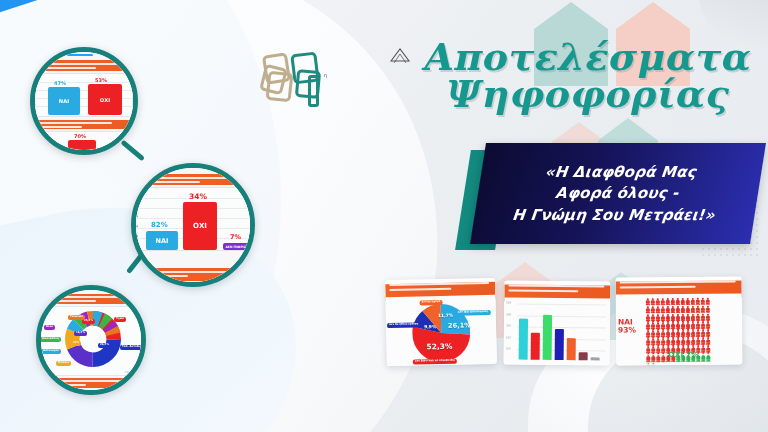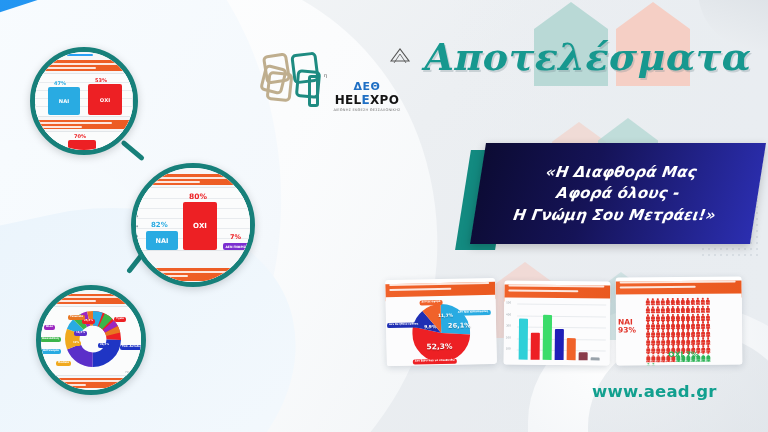--- a/index.html
+++ b/index.html
@@ -177,40 +177,35 @@
       <div class="sq" style="left:0px;top:16px;width:17px;height:21px;transform:rotate(14deg);"></div>
       <div class="sq t" style="left:30px;top:3px;width:20px;height:24px;transform:rotate(-7deg);"></div>
       <div class="sq t" style="left:34px;top:20px;width:18px;height:22px;transform:rotate(5deg);"></div>
       <div class="sq t" style="left:46px;top:25px;width:5px;height:26px;border-radius:3px;"></div>
     </div>
     <div class="logo-sup">η</div>
     <svg class="logo-ribbon" viewBox="0 0 22 18">
       <path d="M2 14 L11 2 L20 14 Z" fill="none" stroke="#555" stroke-width="1.1"></path>
       <path d="M5 16 L11 7 L17 16" fill="none" stroke="#555" stroke-width=".8"></path>
     </svg>
-    <div class="logo-sub">
-      <div class="logo-deth">ΔΕΘ</div>
-      <div class="logo-hel"><span>HEL</span><em>E</em><span>XPO</span></div>
-      <div class="logo-tiny">ΔΙΕΘΝΗΣ ΕΚΘΕΣΗ ΘΕΣΣΑΛΟΝΙΚΗΣ</div>
-    </div>
   </div>
 
   <div class="headline">
     <span>Αποτελέσματα</span>
+    <span class="l2">Ψηφοφορίας</span>
   </div>
 
   <div class="quote-accent"></div>
   <div class="quote-box"></div>
   <div class="quote-txt">
     <span>«Η Διαφθορά Μας</span>
     <span>Αφορά όλους -</span>
     <span>Η Γνώμη Σου Μετράει!»</span>
   </div>
 
-  <div class="url">www.aead.gr</div>
 
   <div class="mag-link link-a"></div>
   <div class="mag-link link-b"></div>
 
   <div class="mag mag-1">
     <div class="shot" style="left:-12px;top:-14px;width:118px;height:128px;">
 
       <div class="blurline" style="position:absolute;left:22px;top:11px;width:70px;height:2.4px;background:#c4c9ce;"></div>
       <div class="blurline" style="position:absolute;left:44px;top:16px;width:26px;height:2.4px;background:#2aa0f5;"></div>
       <div class="hdrbar" style="position:absolute;left:8px;top:22px;width:100px;height:11px;">
@@ -263,21 +258,21 @@
         <div class="axnum" style="left:3px;top:27px;">●</div>
         <div class="axnum" style="left:3px;top:37px;">●</div>
         <div class="axnum" style="left:3px;top:47px;">●</div>
         <div class="bar" style="left:13px;top:43px;width:32px;height:19px;background:#29abe2;">
           <div class="cap" style="font-size:6.5px;">ΝΑΙ</div>
         </div>
         <div class="pct" style="left:18px;top:33px;font-size:7px;color:#29abe2;">82%</div>
         <div class="bar" style="left:50px;top:14px;width:34px;height:48px;background:#ed2024;">
           <div class="cap" style="font-size:7px;">ΟΧΙ</div>
         </div>
-        <div class="pct" style="left:56px;top:4px;font-size:7.5px;color:#ed2024;">80%</div>
+        <div class="pct" style="left:56px;top:4px;font-size:7.5px;color:#ed2024;">34%</div>
         <div class="bar" style="left:90px;top:55px;width:28px;height:7px;background:#7b2fd0;">
           <div class="cap" style="font-size:3px;">ΔΕΝ ΓΝΩΡΙΖΩ</div>
         </div>
         <div class="pct" style="left:97px;top:45px;font-size:6.5px;color:#ed2024;">7%</div>
       </div>
       <div class="hdrbar" style="position:absolute;left:6px;top:112px;width:122px;height:13px;">
         <div class="blurline" style="margin:3px 4px 0;width:112px;"></div>
         <div class="blurline" style="margin:2px 4px 0;width:52px;"></div>
       </div>
     </div>

